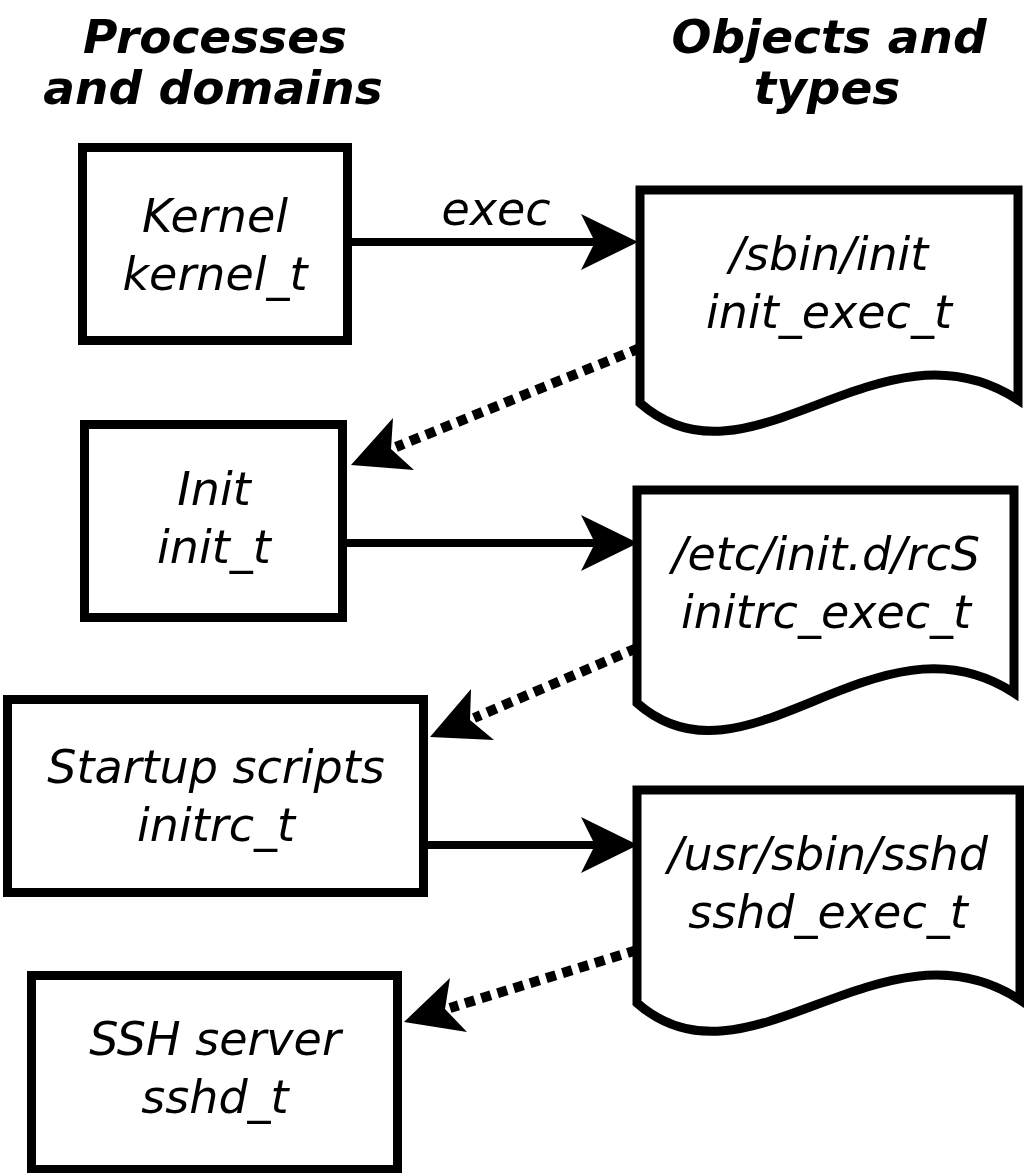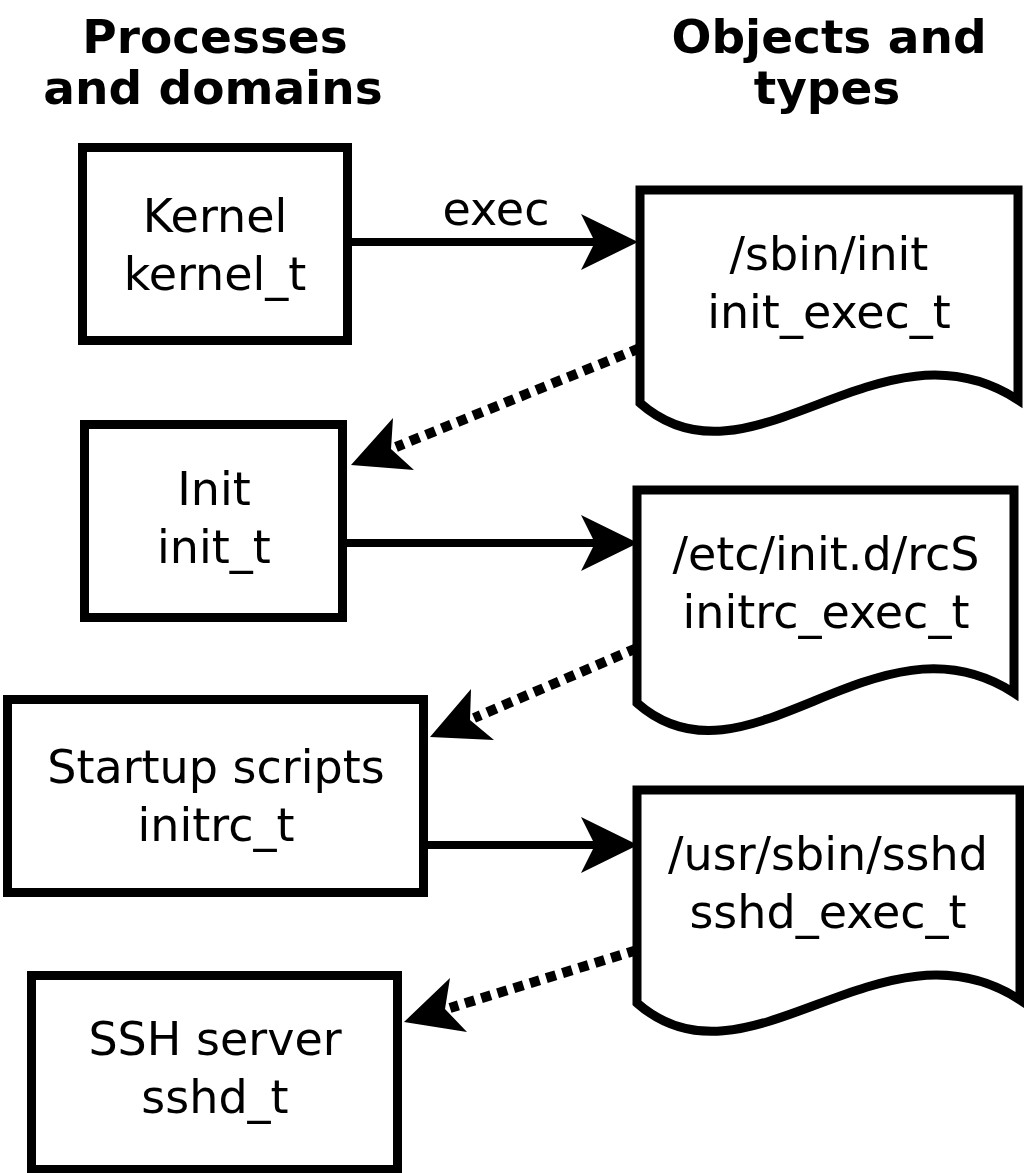--- a/index.html
+++ b/index.html
@@ -6,20 +6,21 @@
     margin: 0;
     padding: 0;
     background: #ffffff;
   }
   #stage {
     width: 1024px;
     height: 1173px;
     position: relative;
     background: #ffffff;
     overflow: hidden;
+    font-style: italic;
   }
   svg text {
     font-family: "DejaVu Sans", sans-serif;
     fill: #000000;
   }
   .hdr {
     font-size: 47px;
     font-weight: bold;
     text-anchor: middle;
   }

